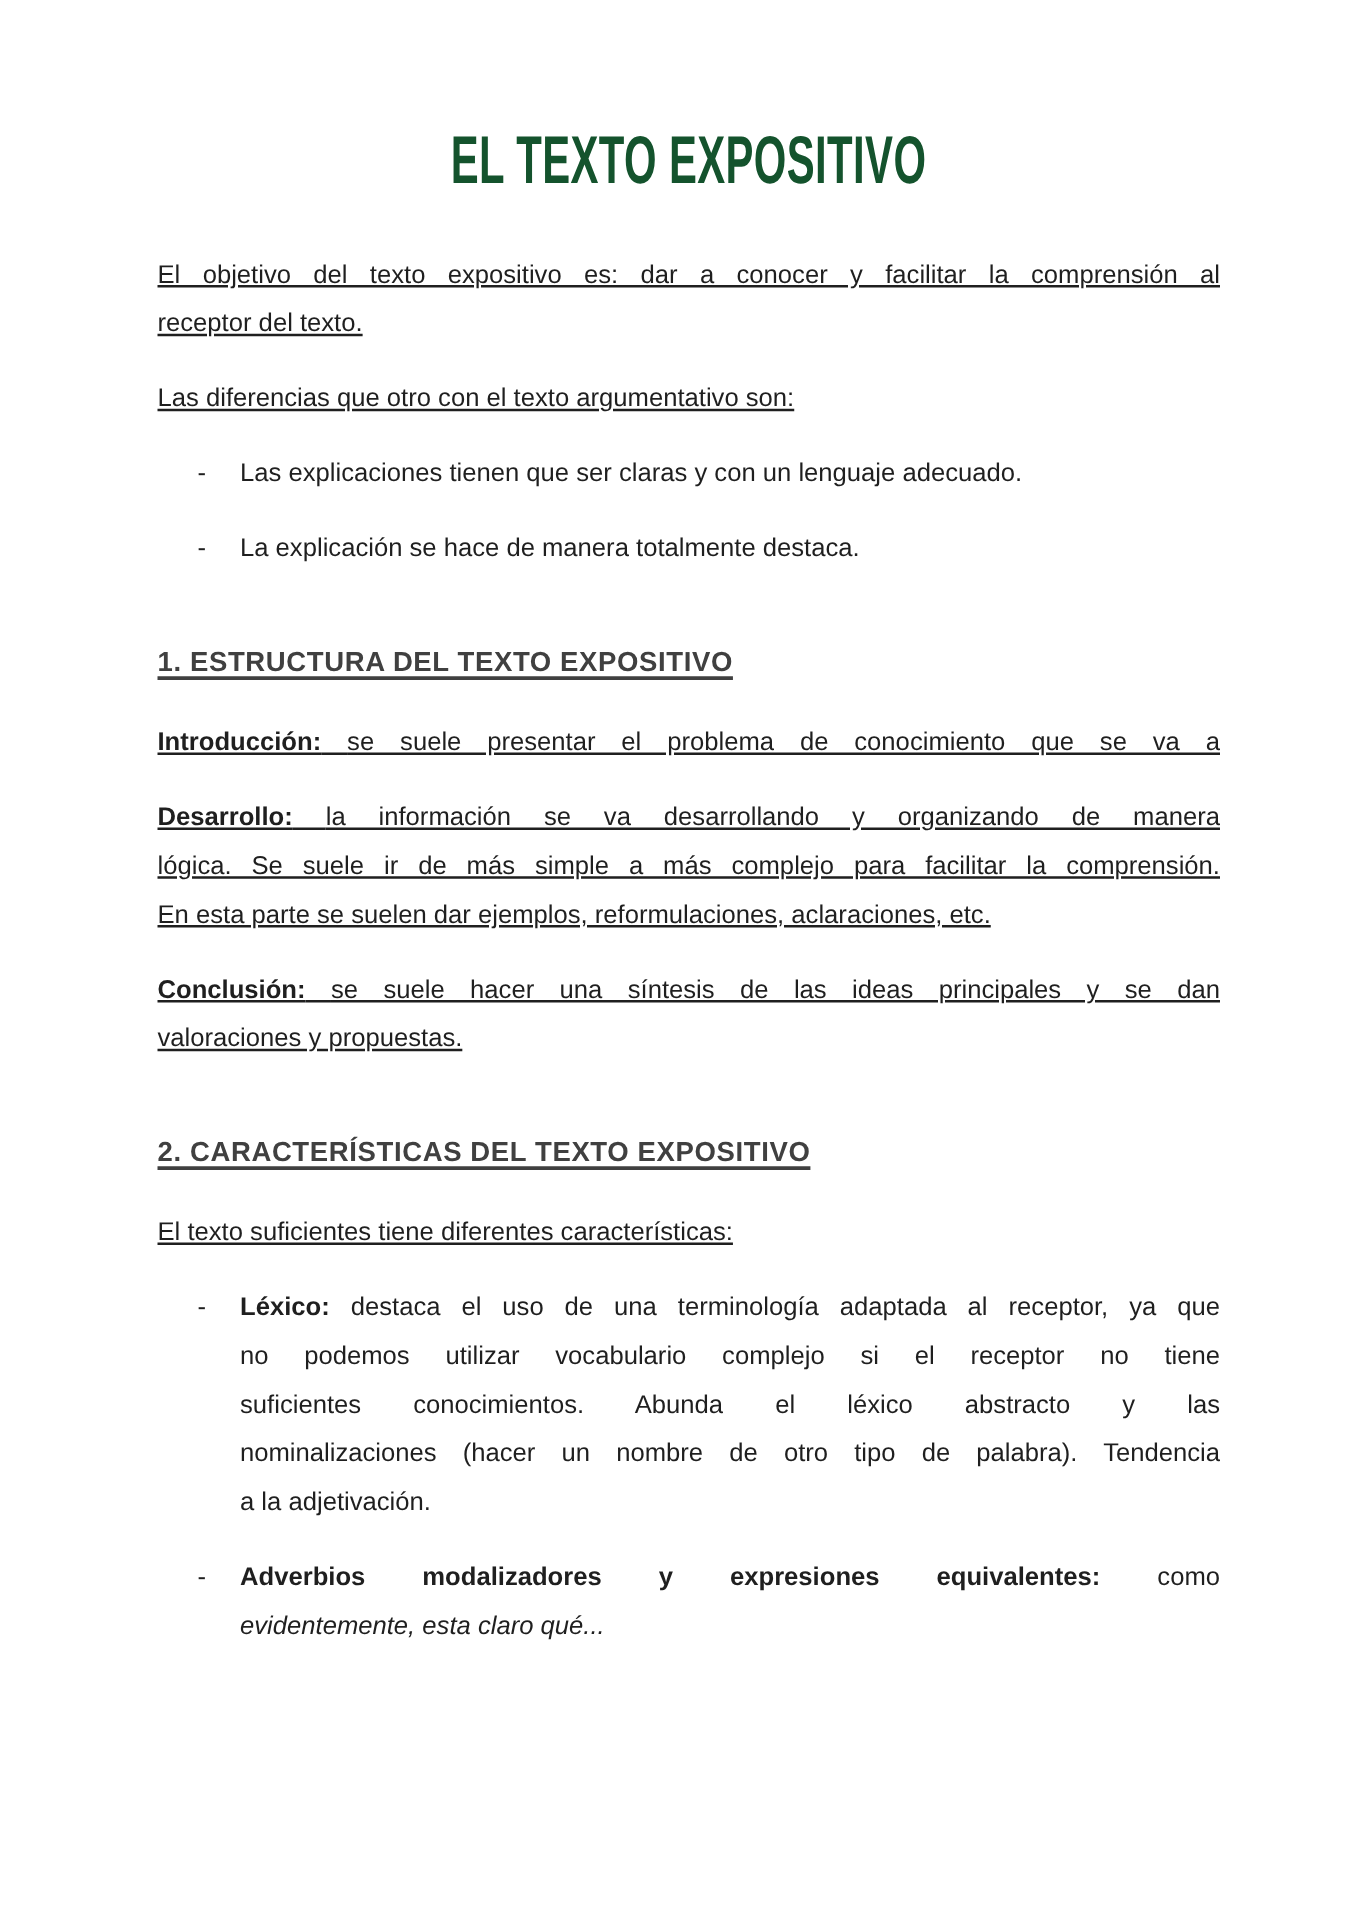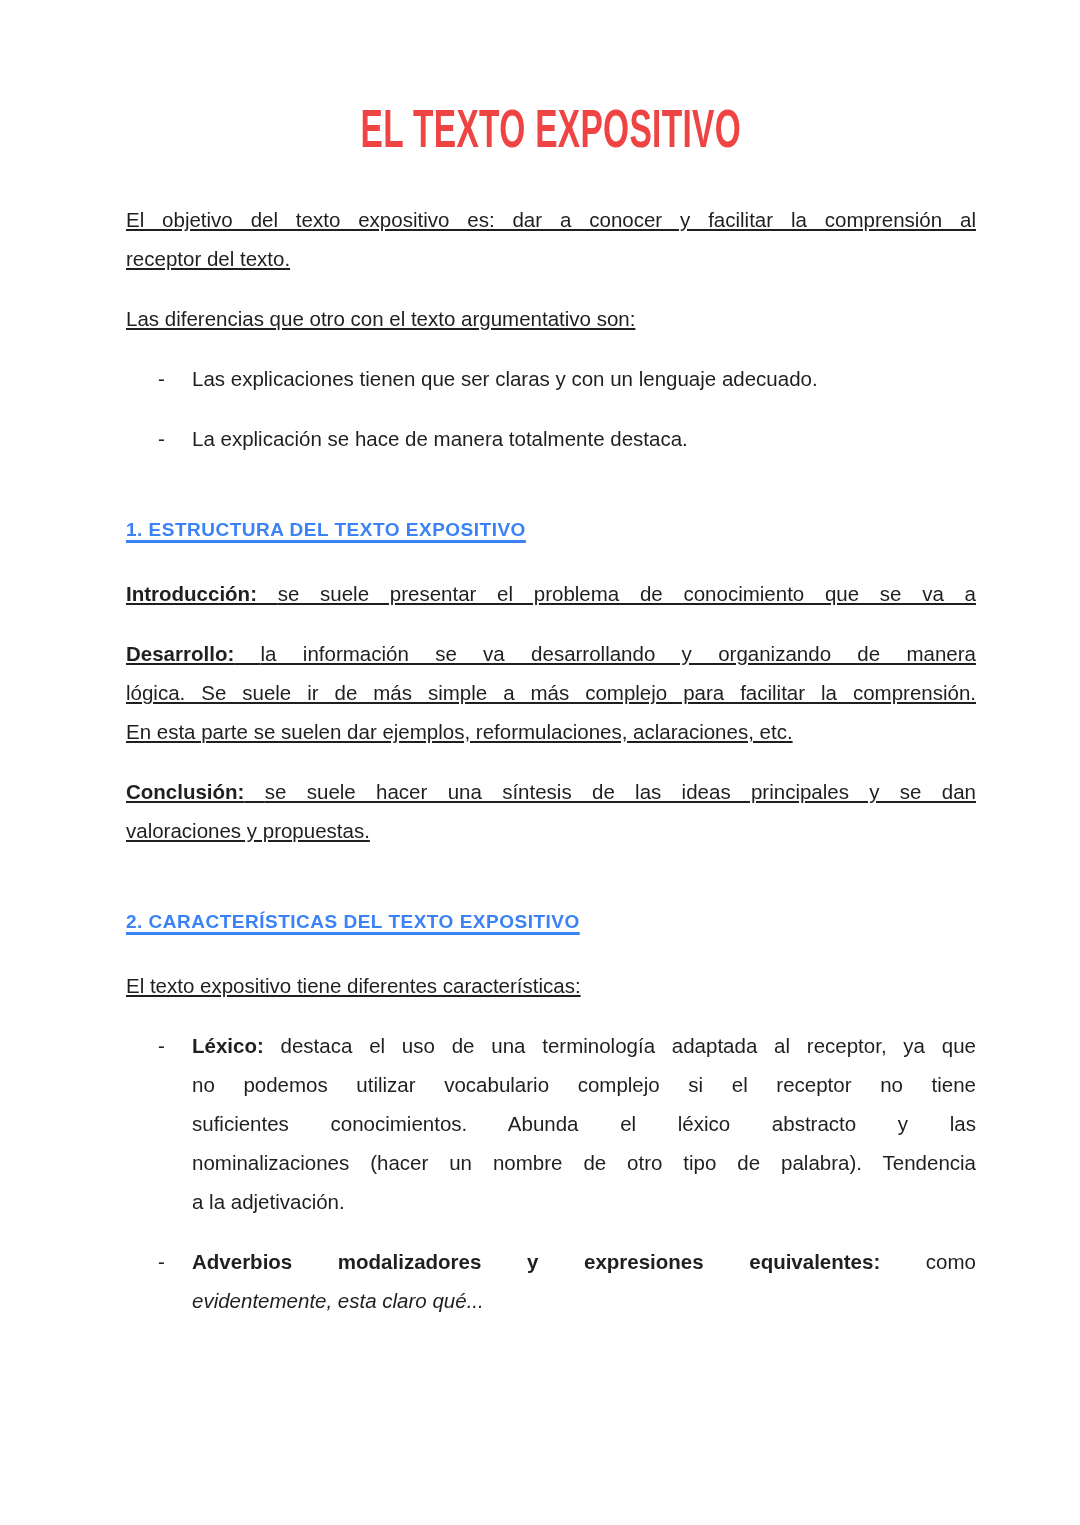--- a/index.html
+++ b/index.html
@@ -19,21 +19,21 @@
     line-height: 39px;
     color: #1f1f1f;
     overflow: hidden;
   }
   .doc-title {
     margin: 0 0 40px 0;
     text-align: center;
     font-size: 54px;
     line-height: 64px;
     font-weight: bold;
-    color: #ef4444;
+    color: #14532d;
     white-space: nowrap;
   }
   .doc-title .condensed {
     display: inline-block;
     transform: scaleX(0.62);
     transform-origin: 50% 50%;
     letter-spacing: 0.5px;
   }
   .para { margin: 0 0 21px 0; text-decoration: underline; }
   .line {
@@ -41,25 +41,25 @@
     text-align-last: justify;
   }
   .line.last {
     text-align: right;
     text-align-last: left;
   }
   .lead { font-weight: bold; }
   .italic { font-style: italic; }
   .section-heading {
     margin: 52px 0 24px 0;
-    font-size: 19px;
+    font-size: 22px;
     line-height: 40px;
     font-weight: bold;
     letter-spacing: 0.5px;
-    color: #3b82f6;
+    color: #404040;
   }
   .section-heading .ul {
     text-decoration: underline;
     text-decoration-thickness: 2.5px;
     text-underline-offset: 4px;
   }
   .bullet {
     display: flex;
     margin: 0 0 21px 0;
   }
@@ -116,21 +116,21 @@
   </div>
 
   <div class="para">
     <div class="line"><span class="lead">Conclusión:</span> <span>se suele hacer una síntesis de las ideas principales y se dan</span></div>
     <div class="line last">valoraciones y propuestas.</div>
   </div>
 
   <h2 class="section-heading"><span class="ul">2. CARACTERÍSTICAS DEL TEXTO EXPOSITIVO</span></h2>
 
   <div class="para">
-    <div class="line last">El texto expositivo tiene diferentes características:</div>
+    <div class="line last">El texto suficientes tiene diferentes características:</div>
   </div>
 
   <div class="bullet">
     <div class="bullet-marker">-</div>
     <div class="bullet-body">
       <div class="line"><span class="lead">Léxico:</span> <span>destaca el uso de una terminología adaptada al receptor, ya que</span></div>
       <div class="line">no podemos utilizar vocabulario complejo si el receptor no tiene</div>
       <div class="line">suficientes conocimientos. Abunda el léxico abstracto y las</div>
       <div class="line">nominalizaciones (hacer un nombre de otro tipo de palabra). Tendencia</div>
       <div class="line last">a la adjetivación.</div>

